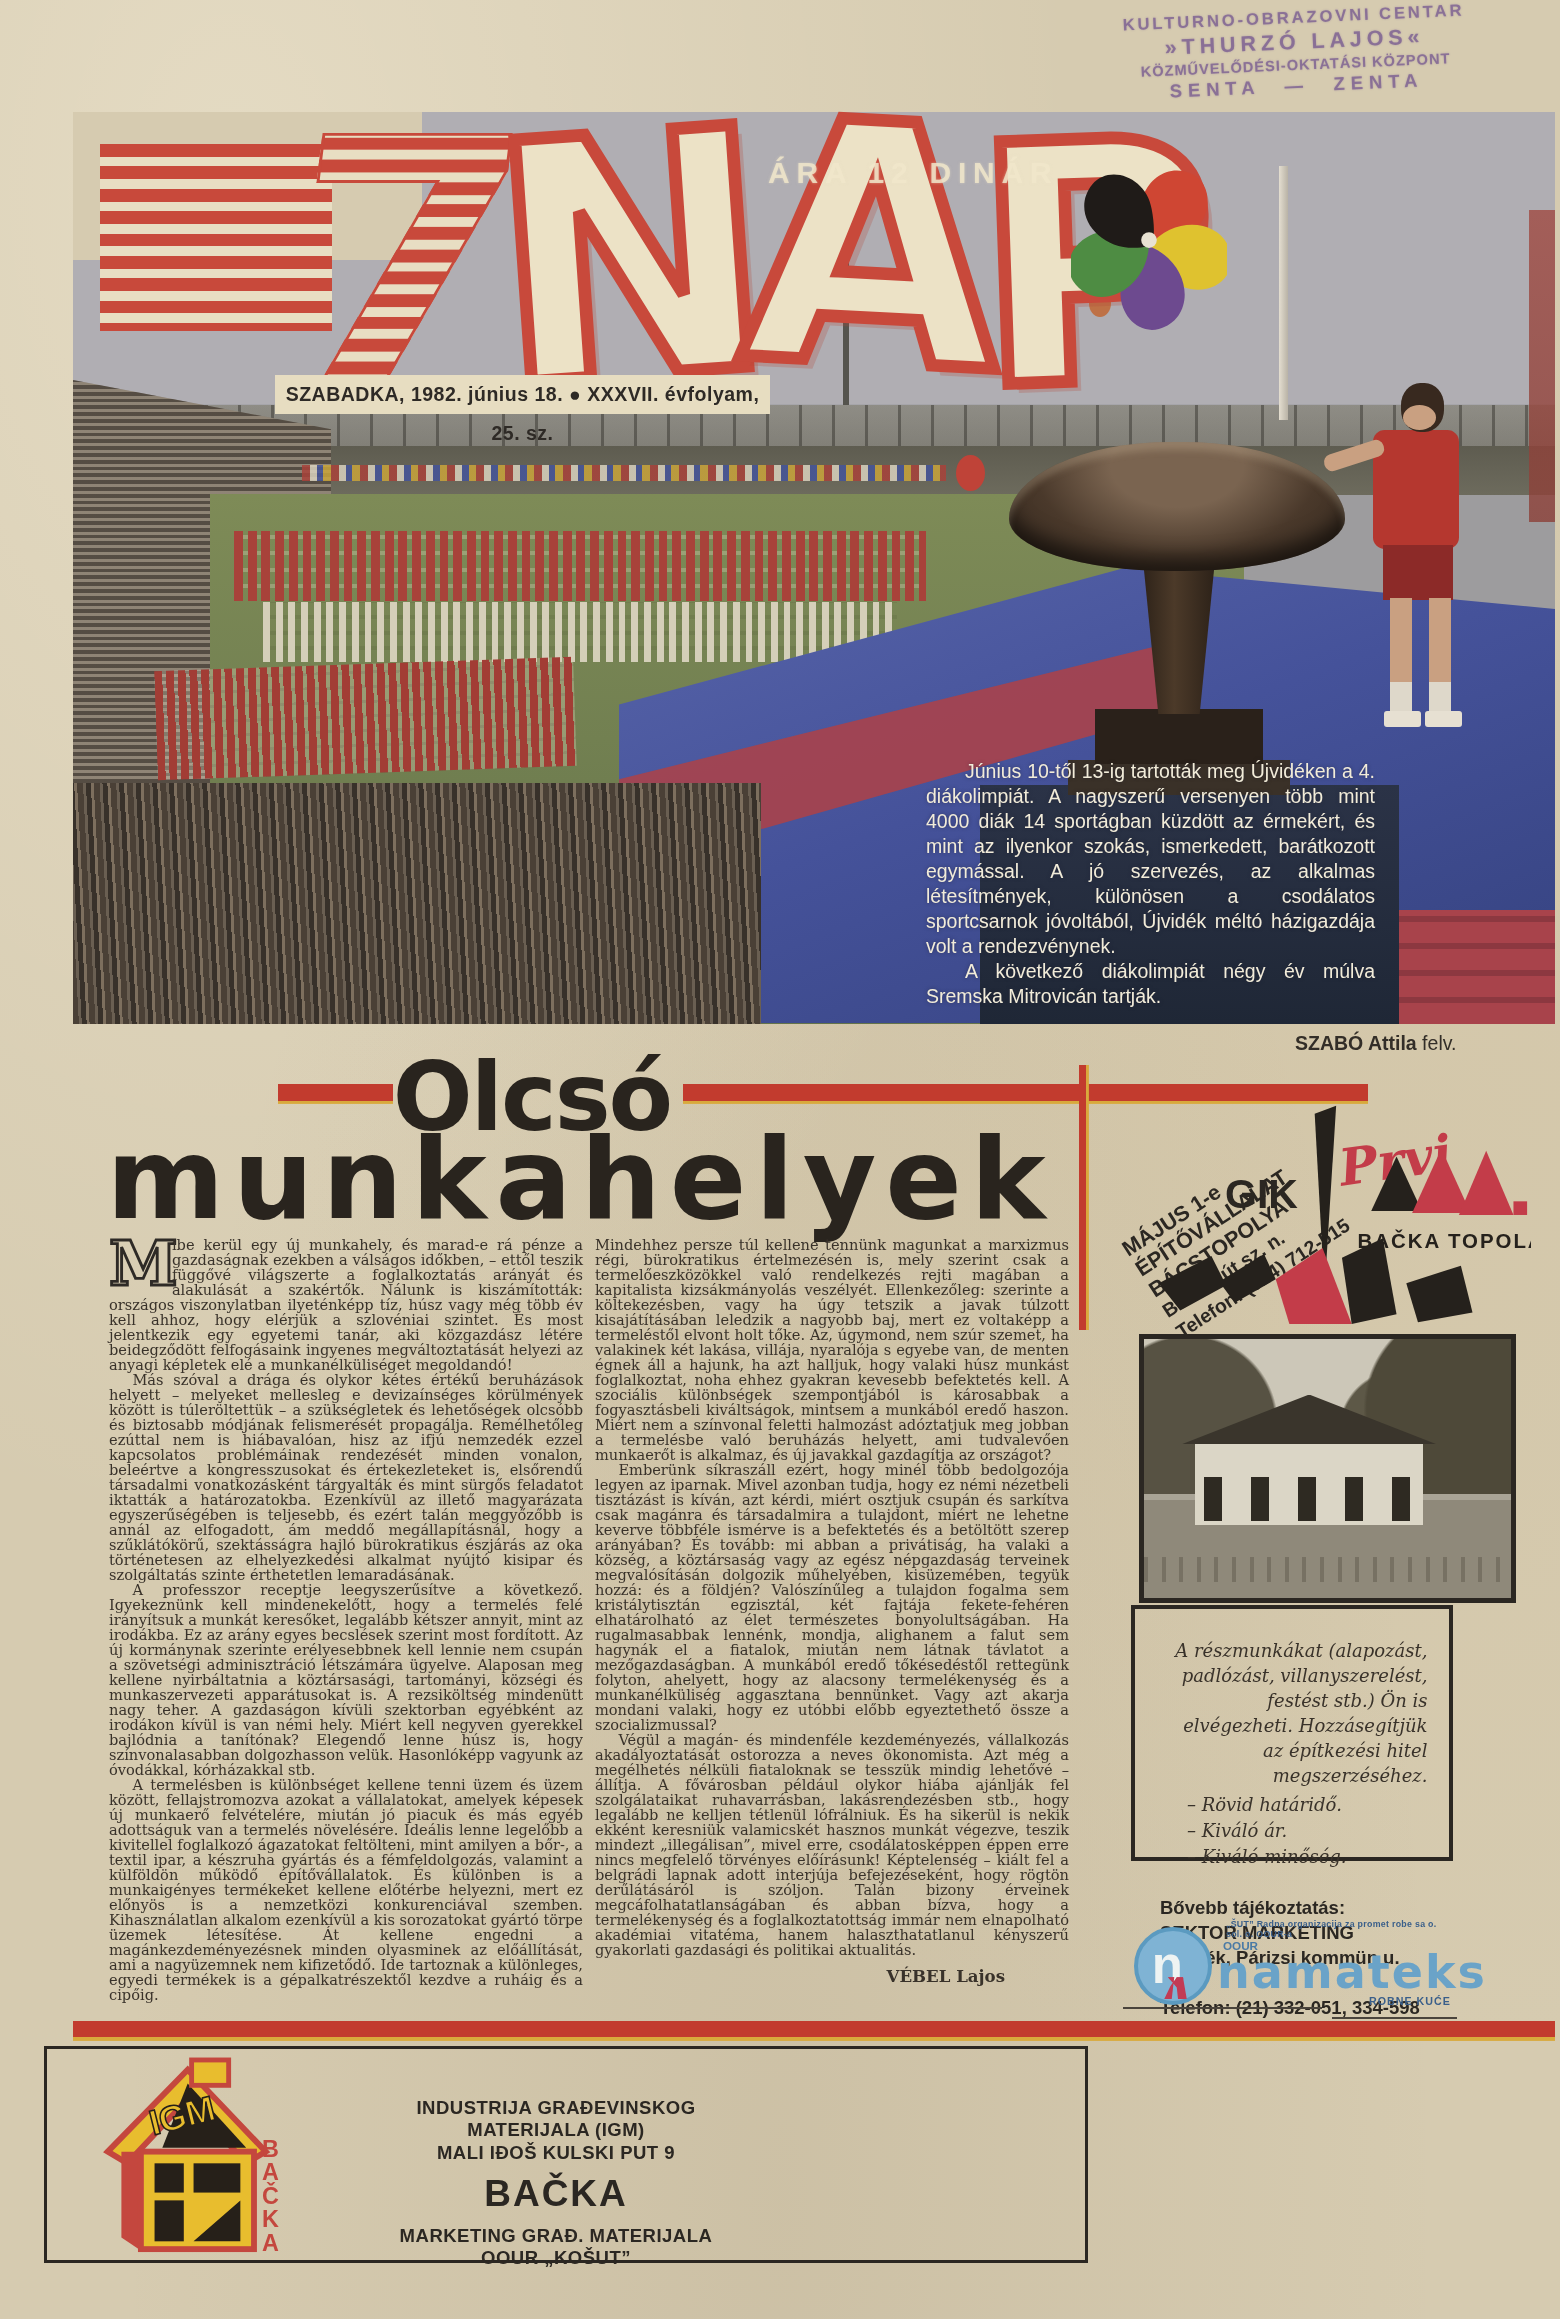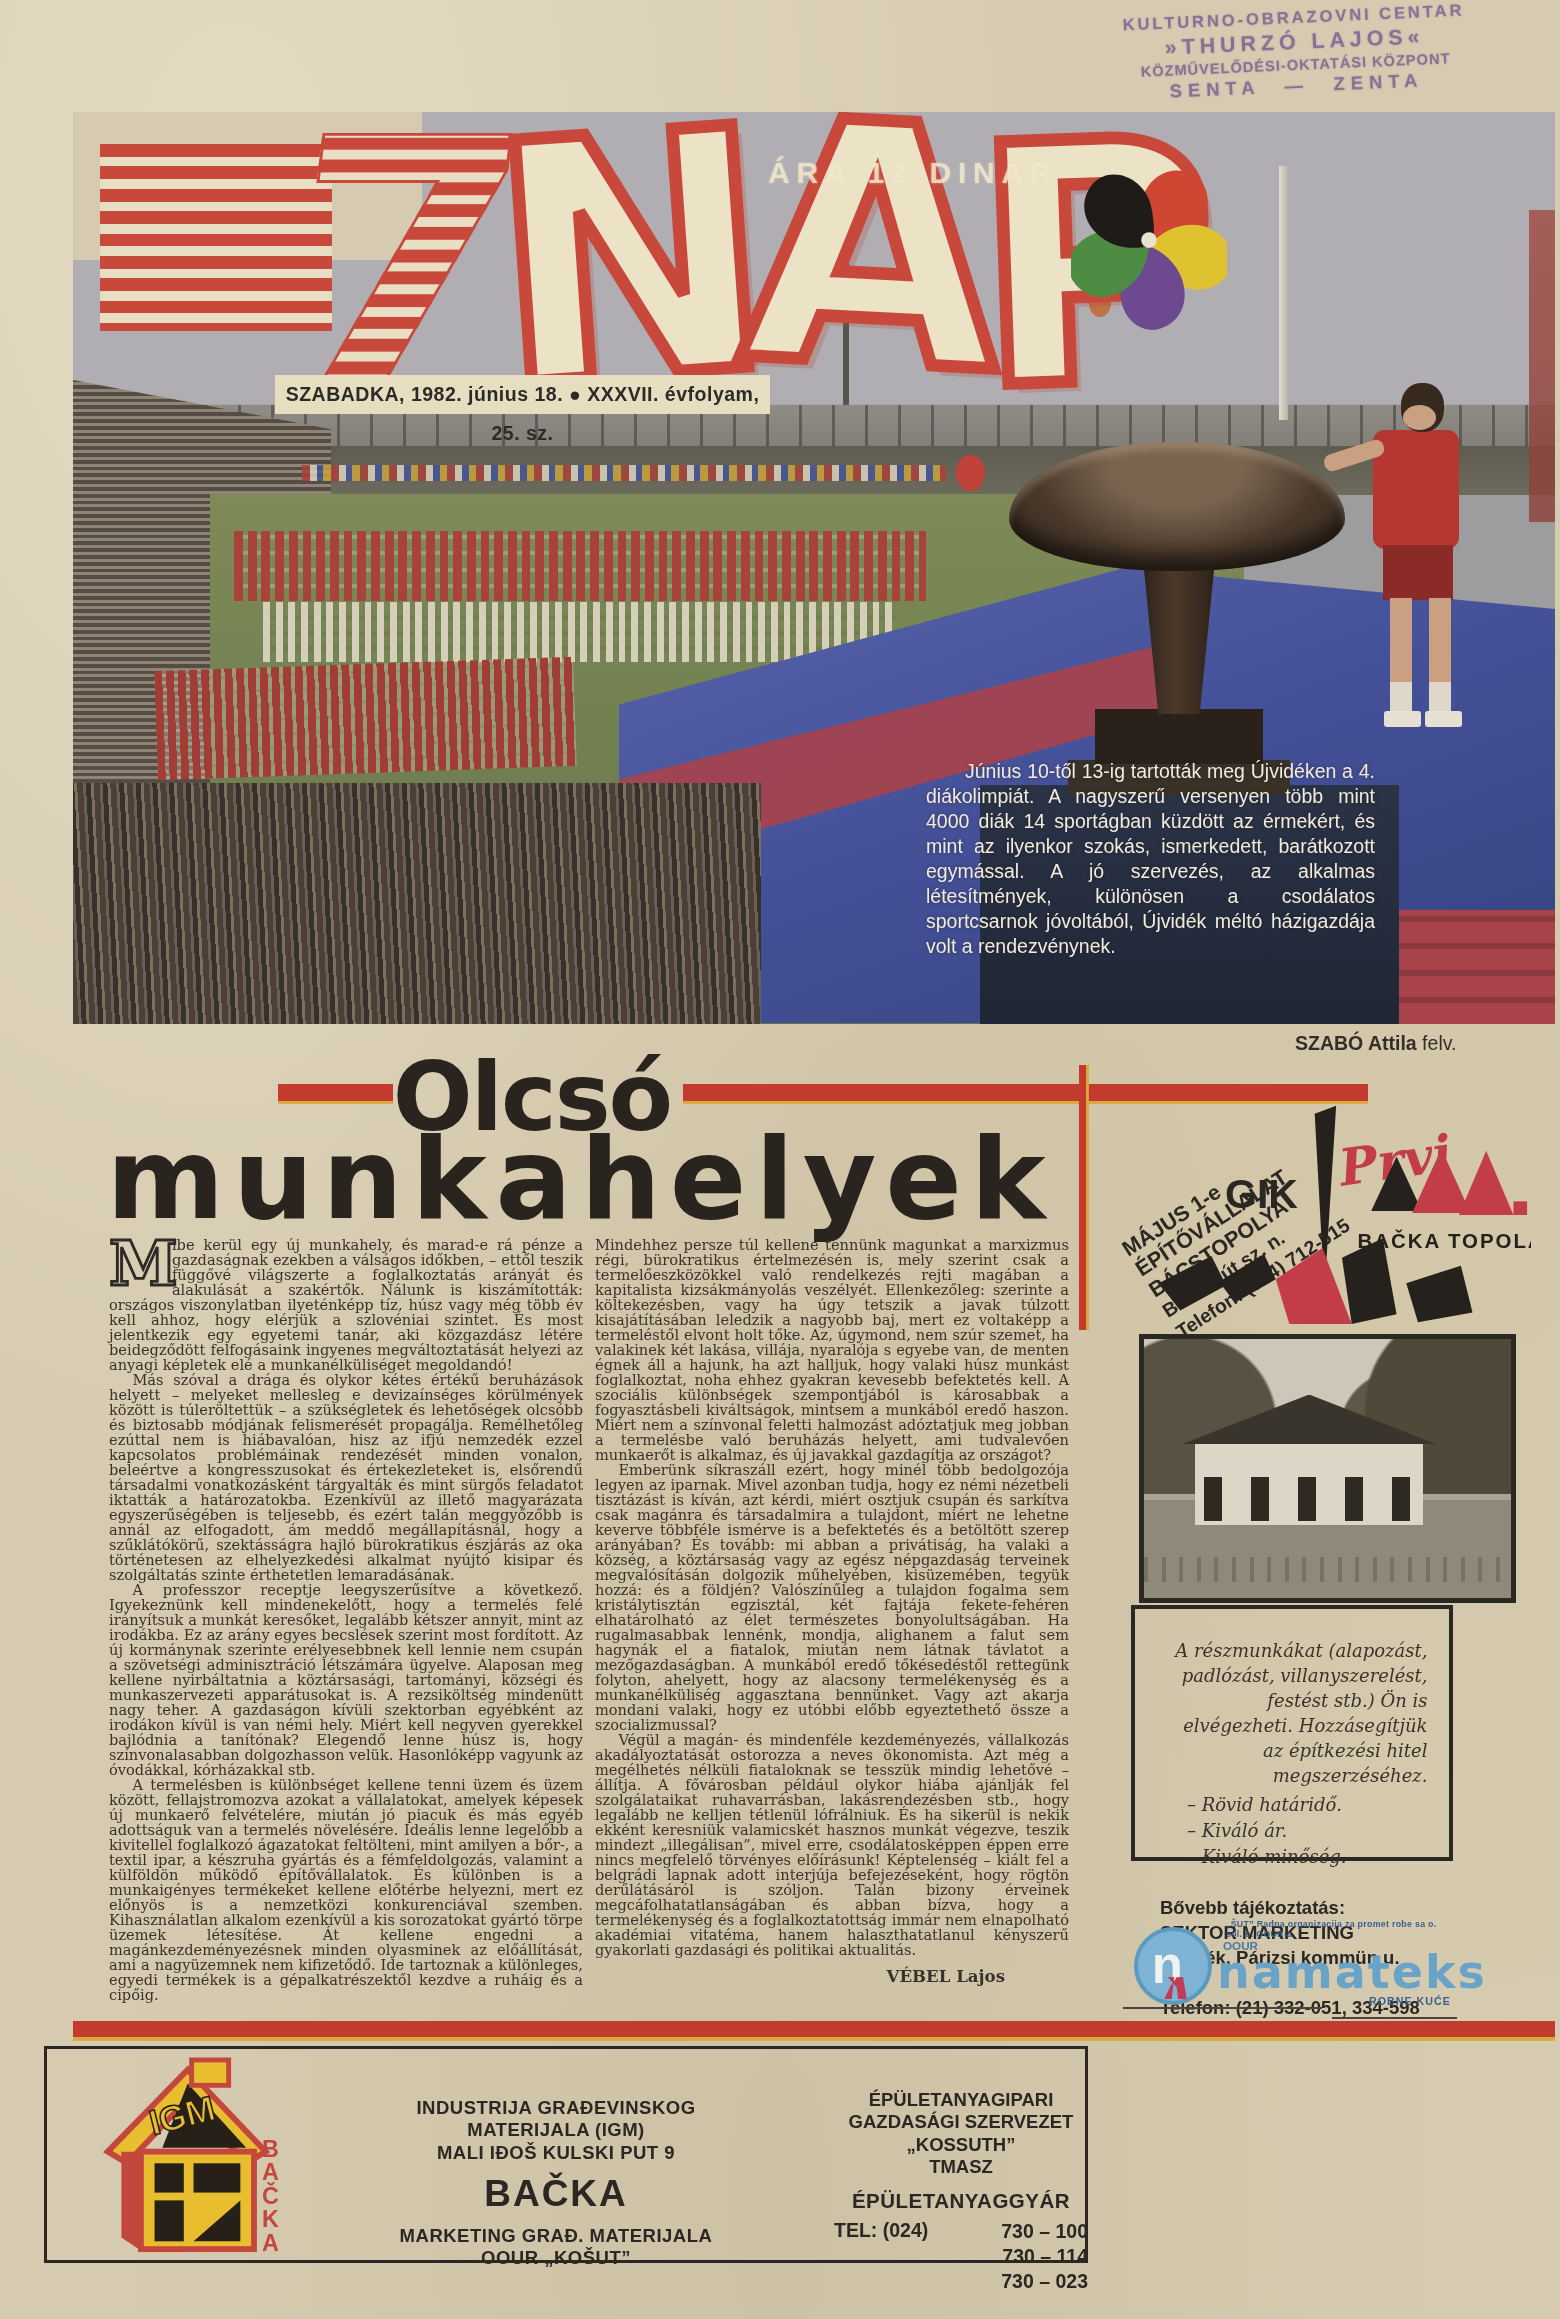--- a/index.html
+++ b/index.html
@@ -242,20 +242,21 @@
       <g>
           <path d="M0,0 C-10,-48 35,-82 65,-56 C86,-37 70,0 38,4 C18,7 4,6 0,0 Z" transform="rotate(268)" fill="#1f1b18"></path>
         </g>
       <circle cx="0" cy="-6" r="8" fill="#e8e2d2"></circle>
     </g>
   </svg>
   <div class="abs dateline">SZABADKA, 1982. június 18. ● XXXVII. évfolyam, 25. sz.</div>
 
   <div class="abs caption">
     <p>Június 10-től 13-ig tartották meg Újvidéken a 4. diákolimpiát. A nagyszerű versenyen több mint 4000 diák 14 sportágban küzdött az érmekért, és mint az ilyenkor szokás, ismerkedett, barátkozott egymással. A jó szervezés, az alkalmas létesítmények, különösen a csodálatos sportcsarnok jóvoltából, Újvidék méltó házigazdája volt a rendezvénynek.</p>
+    <p>A következő diákolimpiát négy év múlva Sremska Mitrovicán tartják.</p>
   </div>
   <div class="abs credit"><b>SZABÓ Attila</b><span> felv.</span></div>
 
   <div class="abs bar bar-l"></div>
   <div class="abs bar bar-r"></div>
   <div class="abs hl2">munkahelyek</div>
   <div class="abs hl1">Olcsó</div>
 
   <div class="abs col col1">
     <p class="first"><span class="dropcap">M</span><span>ibe kerül egy új munkahely, és marad-e rá pénze a gazdaságnak ezekben a válságos időkben, – ettől teszik függővé világszerte a foglalkoztatás arányát és alakulását a szakértők. Nálunk is kiszámították: országos viszonylatban ilyeténképp tíz, húsz vagy még több év kell ahhoz, hogy elérjük a szlovéniai szintet. És most jelentkezik egy egyetemi tanár, aki közgazdász létére beidegződött felfogásaink ingyenes megváltoztatását helyezi az anyagi képletek elé a munkanélküliséget megoldandó!</span></p>
@@ -354,31 +355,16 @@
 
   <div class="abs mid-ad">
     <div class="ln">INDUSTRIJA GRAĐEVINSKOG</div>
     <div class="ln">MATERIJALA (IGM)</div>
     <div class="ln">MALI IĐOŠ KULSKI PUT 9</div>
     <div class="big">BAČKA</div>
     <div class="ln">MARKETING GRAĐ. MATERIJALA</div>
     <div class="ln">OOUR „KOŠUT”</div>
   </div>
 
-  <div class="abs right-ad">
-    <div class="ln">ÉPÜLETANYAGIPARI</div>
-    <div class="ln">GAZDASÁGI SZERVEZET</div>
-    <div class="ln">„KOSSUTH”</div>
-    <div class="ln">TMASZ</div>
-    <div class="factory">ÉPÜLETANYAGGYÁR</div>
-    <div class="telrow">
-      <div class="lbl">TEL: (024)</div>
-      <div class="phones">
-        <div>730 – 100</div>
-        <div>730 – 114</div>
-        <div>730 – 023</div>
-      </div>
-    </div>
-  </div>
 
 
 </div>
 
 
 </body></html>

